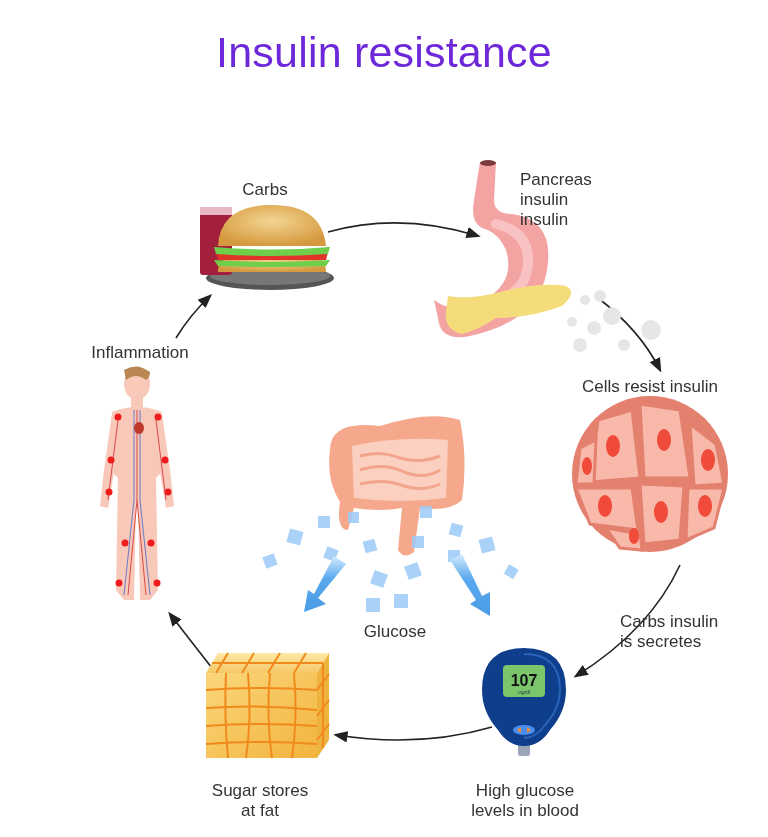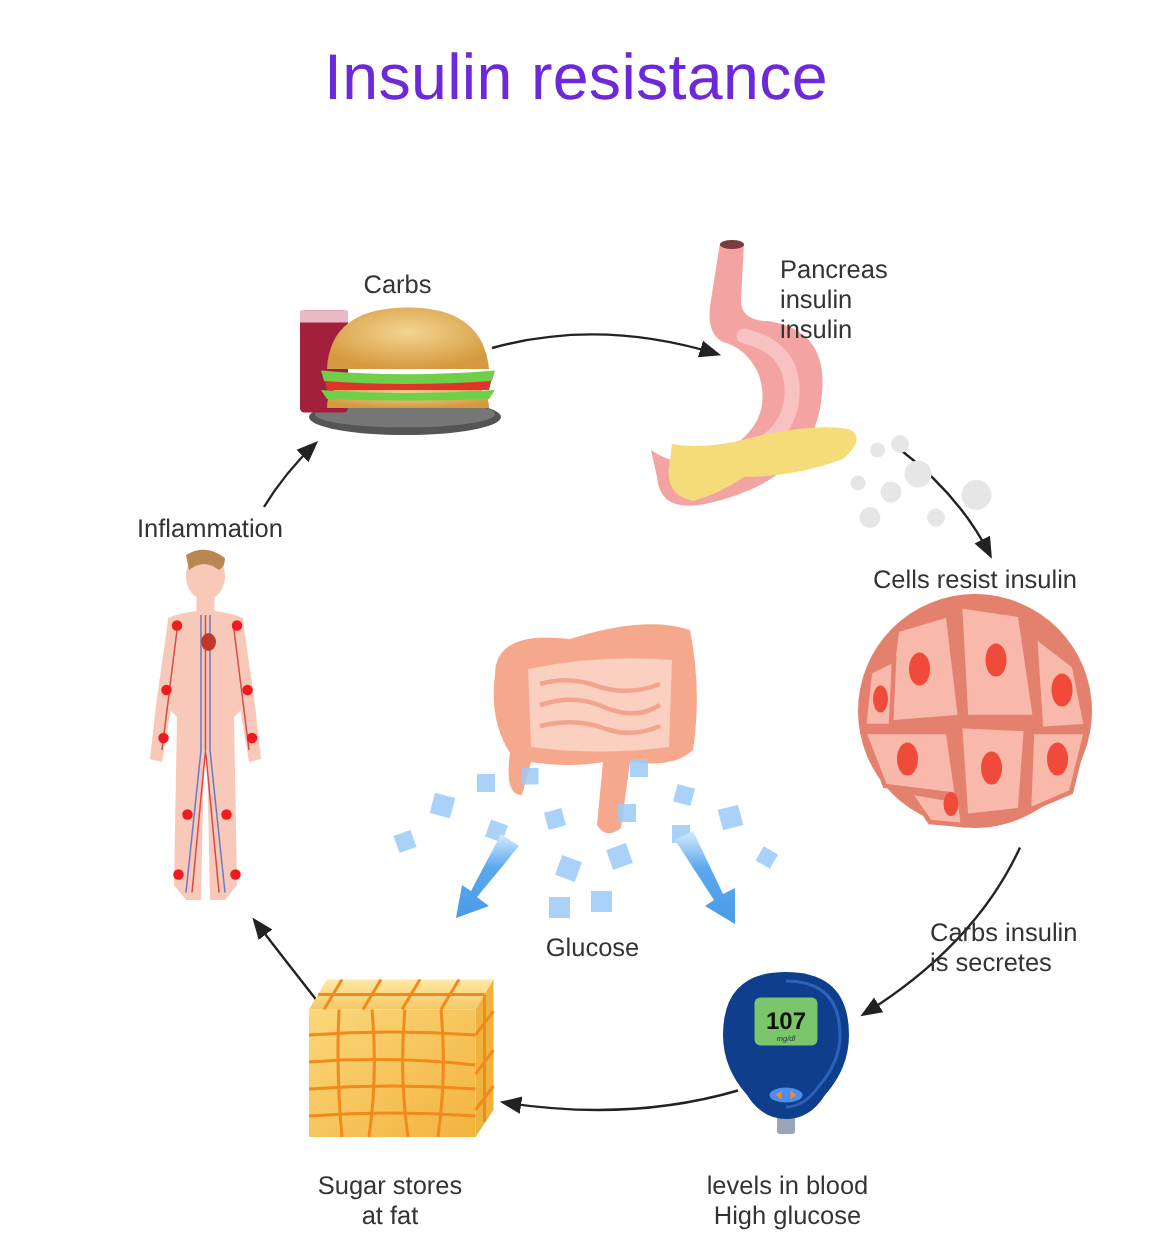--- a/index.html
+++ b/index.html
@@ -196,21 +196,21 @@
   <div>Pancreas</div>
   <div>insulin</div>
   <div>insulin</div>
 </div>
 <div class="lbl c" style="left:570px;top:377px;width:160px;">Cells resist insulin</div>
 <div class="lbl r" style="left:620px;top:612px;width:120px;">
   <div>Carbs insulin</div>
   <div>is secretes</div>
 </div>
 <div class="lbl c" style="left:460px;top:781px;width:130px;">
+  <div>High glucose</div>
   <div>levels in blood</div>
-  <div>High glucose</div>
 </div>
 <div class="lbl c" style="left:200px;top:781px;width:120px;">
   <div>Sugar stores</div>
   <div>at fat</div>
 </div>
 <div class="lbl c" style="left:80px;top:343px;width:120px;">Inflammation</div>
 <div class="lbl c" style="left:350px;top:622px;width:90px;">Glucose</div>
 
 </body></html>

